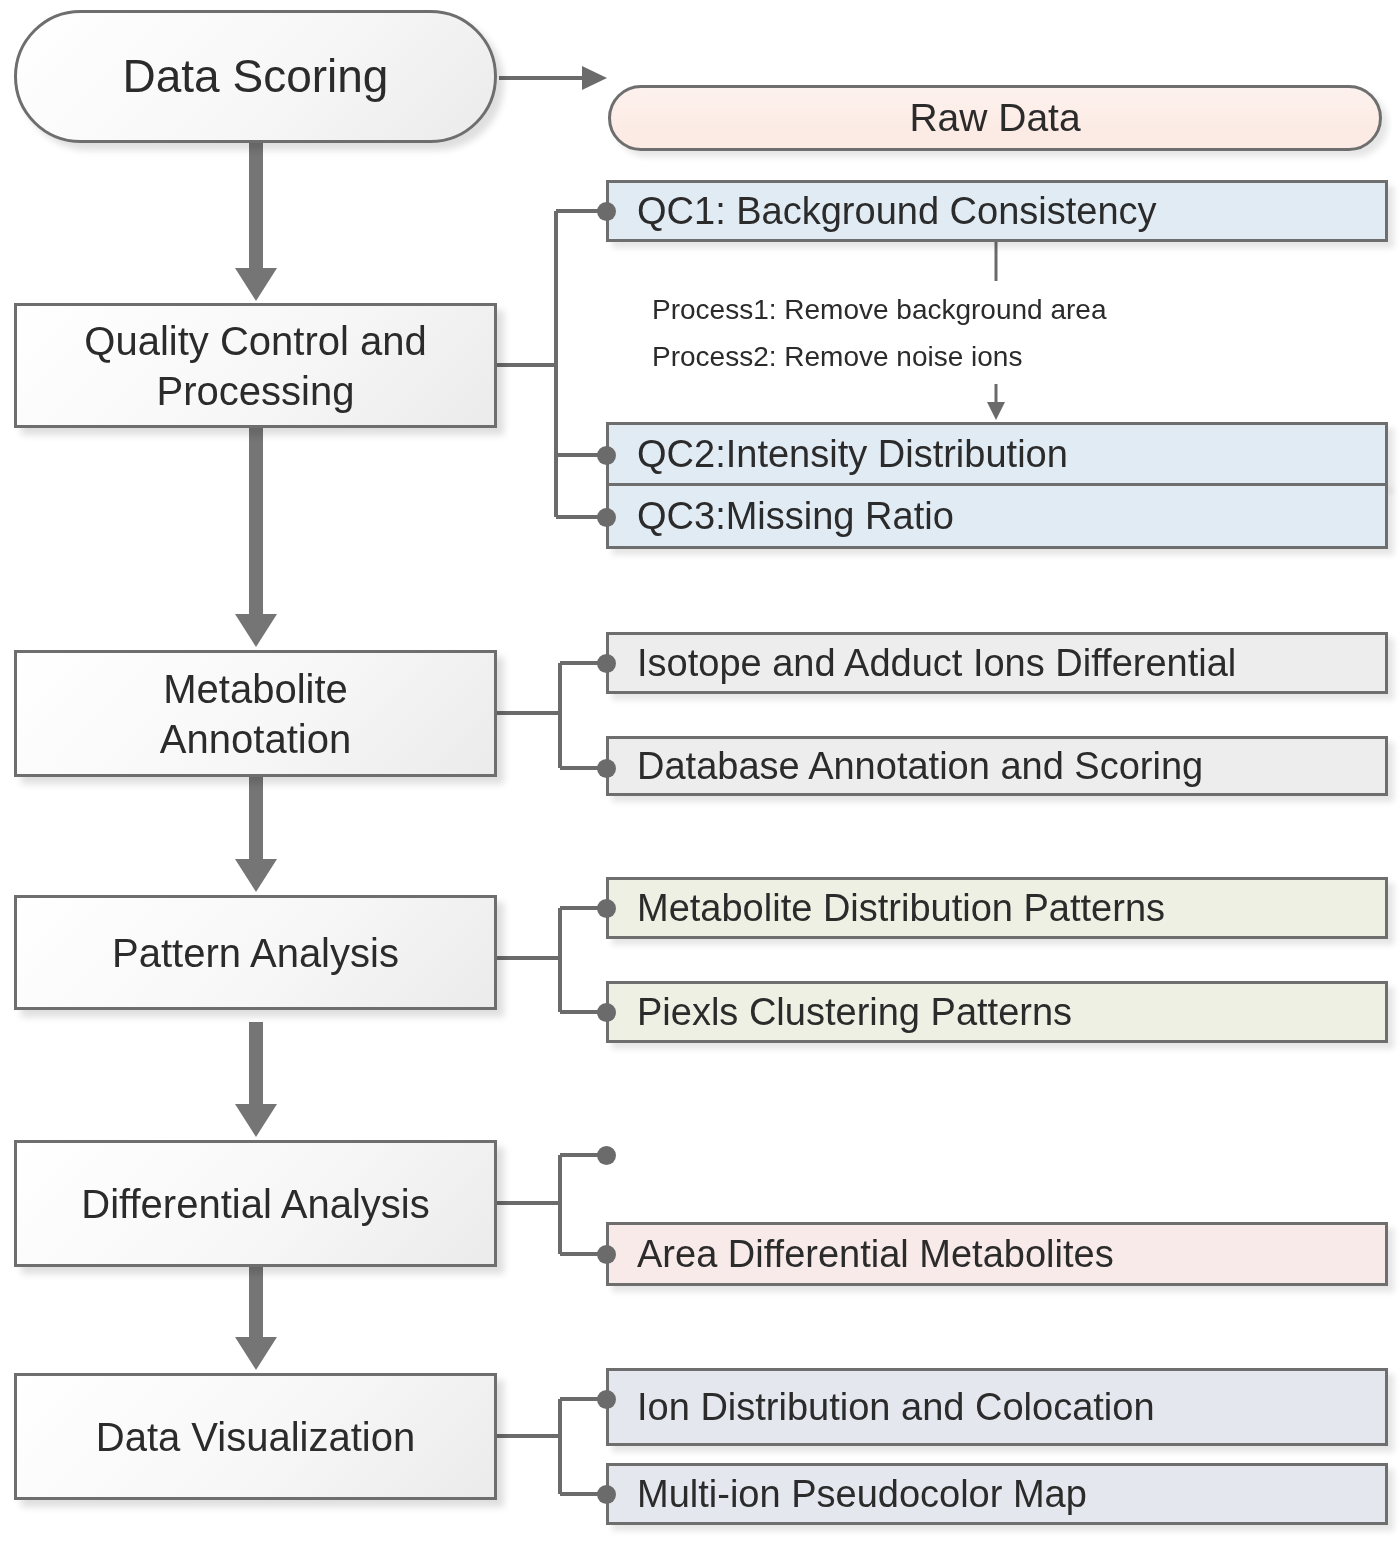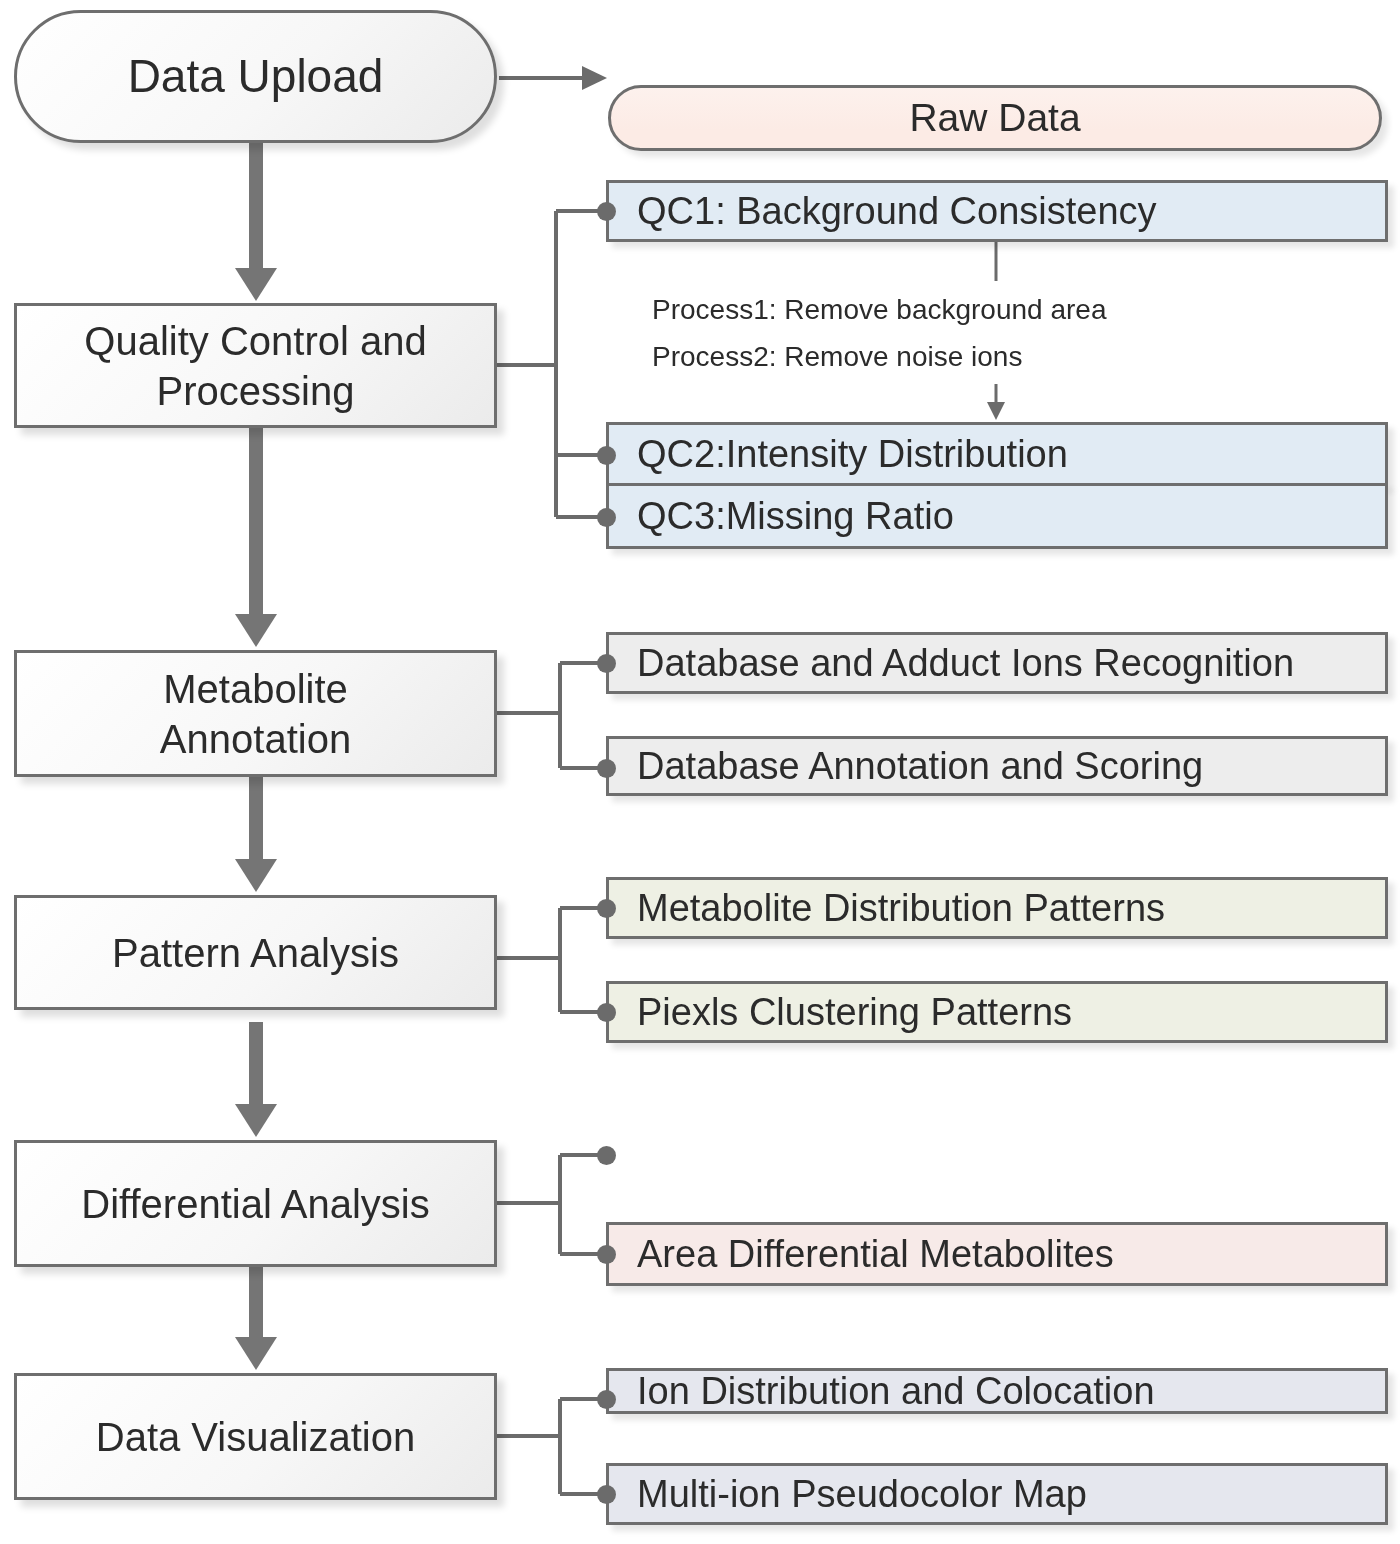--- a/index.html
+++ b/index.html
@@ -60,21 +60,21 @@
   .item.viz{background:var(--visualization-fill);}
   #qc1{top:180px;height:62px;}
   #qc2{top:422px;height:64px;}
   #qc3{top:483px;height:66px;}
   #ann1{top:632px;height:62px;}
   #ann2{top:736px;height:60px;}
   #pat1{top:877px;height:62px;}
   #pat2{top:981px;height:62px;}
   #diff1{top:1124px;height:62px;}
   #diff2{top:1222px;height:64px;}
-  #viz1{top:1368px;height:46px;}
+  #viz1{top:1368px;height:78px;}
   #viz2{top:1463px;height:62px;}
   
   .process-notes{
     position:absolute;left:652px;top:286px;z-index:2;
     font-size:28px;line-height:47px;white-space:nowrap;
   }
   
   .bullet{
     position:absolute;left:597px;width:19px;height:19px;border-radius:50%;
     background:var(--connector);z-index:3;
@@ -150,21 +150,21 @@
 
     <g stroke="#6b6b6b" stroke-width="4" fill="none">
       <path d="M497,1436 H560"></path>
       <path d="M560,1399 V1494"></path>
       <path d="M560,1399 H600"></path>
       <path d="M560,1494 H600"></path>
     </g>
   </svg>
 
   <div class="stage pill" id="stage-data-upload">
-    <span class="stage-label">Data Upload</span>
+    <span class="stage-label">Data Scoring</span>
   </div>
   <div class="stage" id="stage-quality-control">
     <span class="stage-label">Quality Control and
 Processing</span>
   </div>
   <div class="stage" id="stage-metabolite-annotation">
     <span class="stage-label">Metabolite
 Annotation</span>
   </div>
   <div class="stage" id="stage-pattern-analysis">
@@ -189,21 +189,21 @@
     <div>Process2: Remove noise ions</div>
   </div>
   <div class="item qc" id="qc2">
     <span>QC2:Intensity Distribution</span>
   </div>
   <div class="item qc" id="qc3">
     <span>QC3:Missing Ratio</span>
   </div>
 
   <div class="item ann" id="ann1">
-    <span>Database and Adduct Ions Recognition</span>
+    <span>Isotope and Adduct Ions Differential</span>
   </div>
   <div class="item ann" id="ann2">
     <span>Database Annotation and Scoring</span>
   </div>
 
   <div class="item pat" id="pat1">
     <span>Metabolite Distribution Patterns</span>
   </div>
   <div class="item pat" id="pat2">
     <span>Piexls Clustering Patterns</span>

